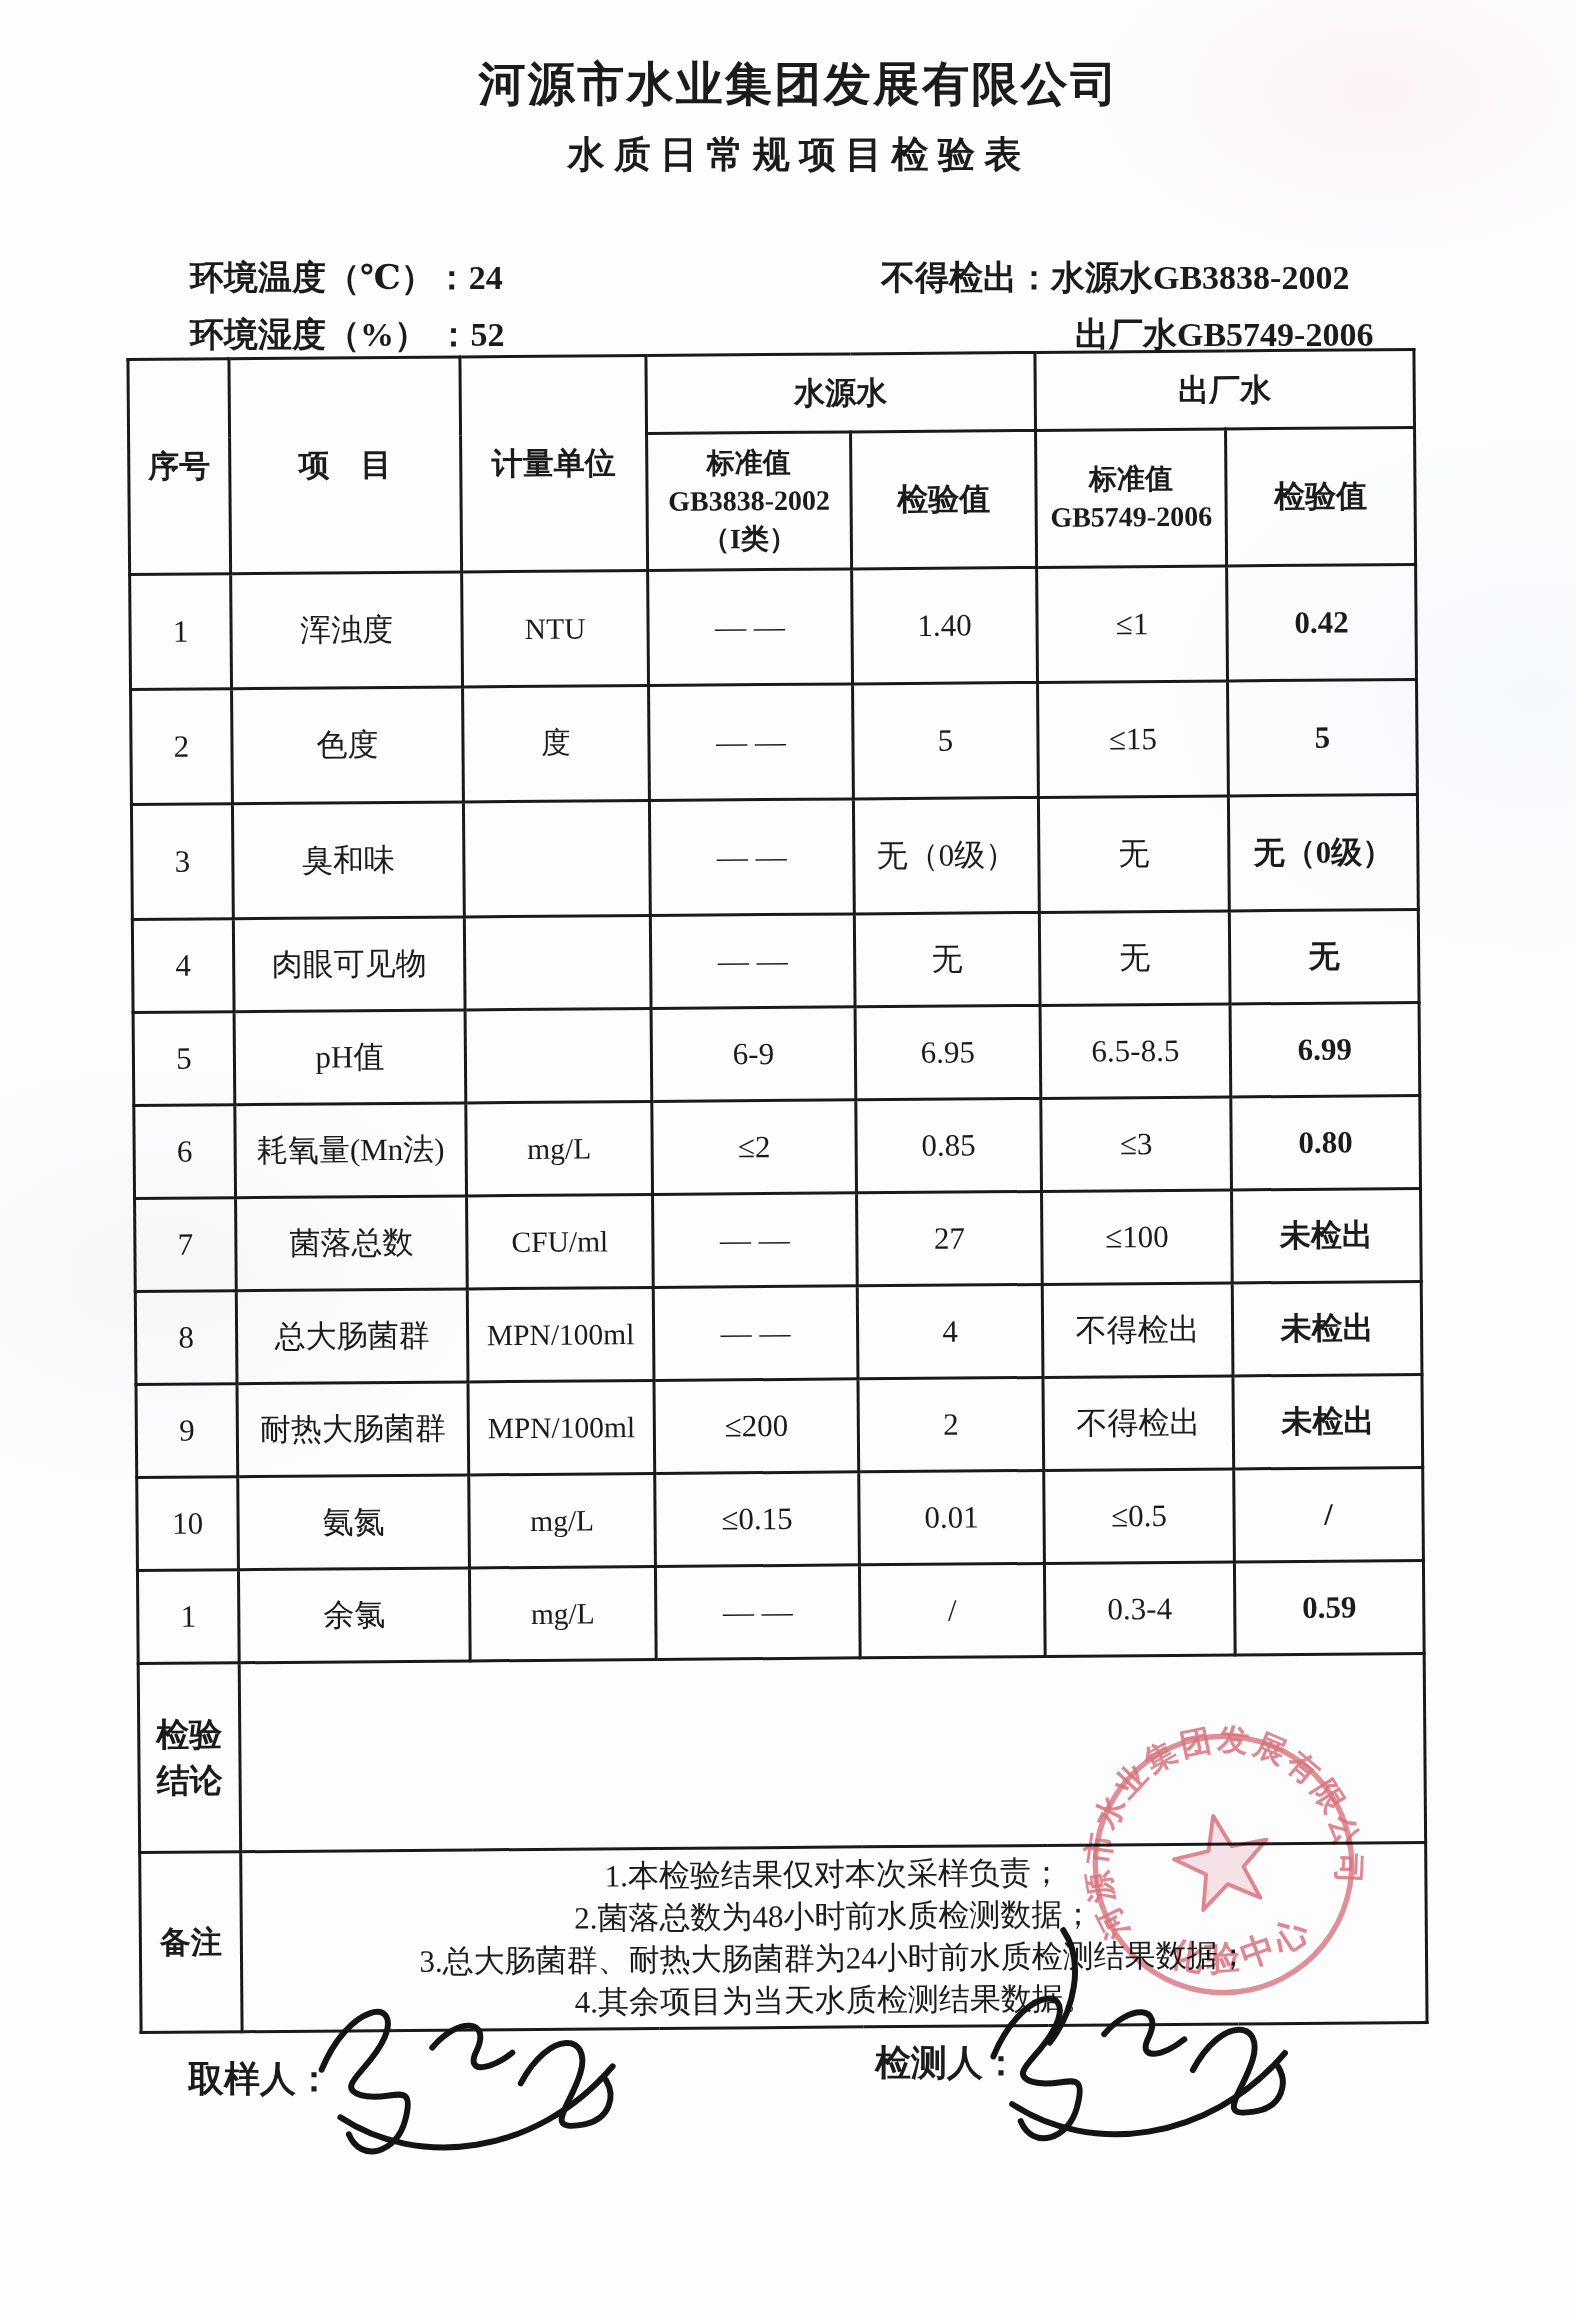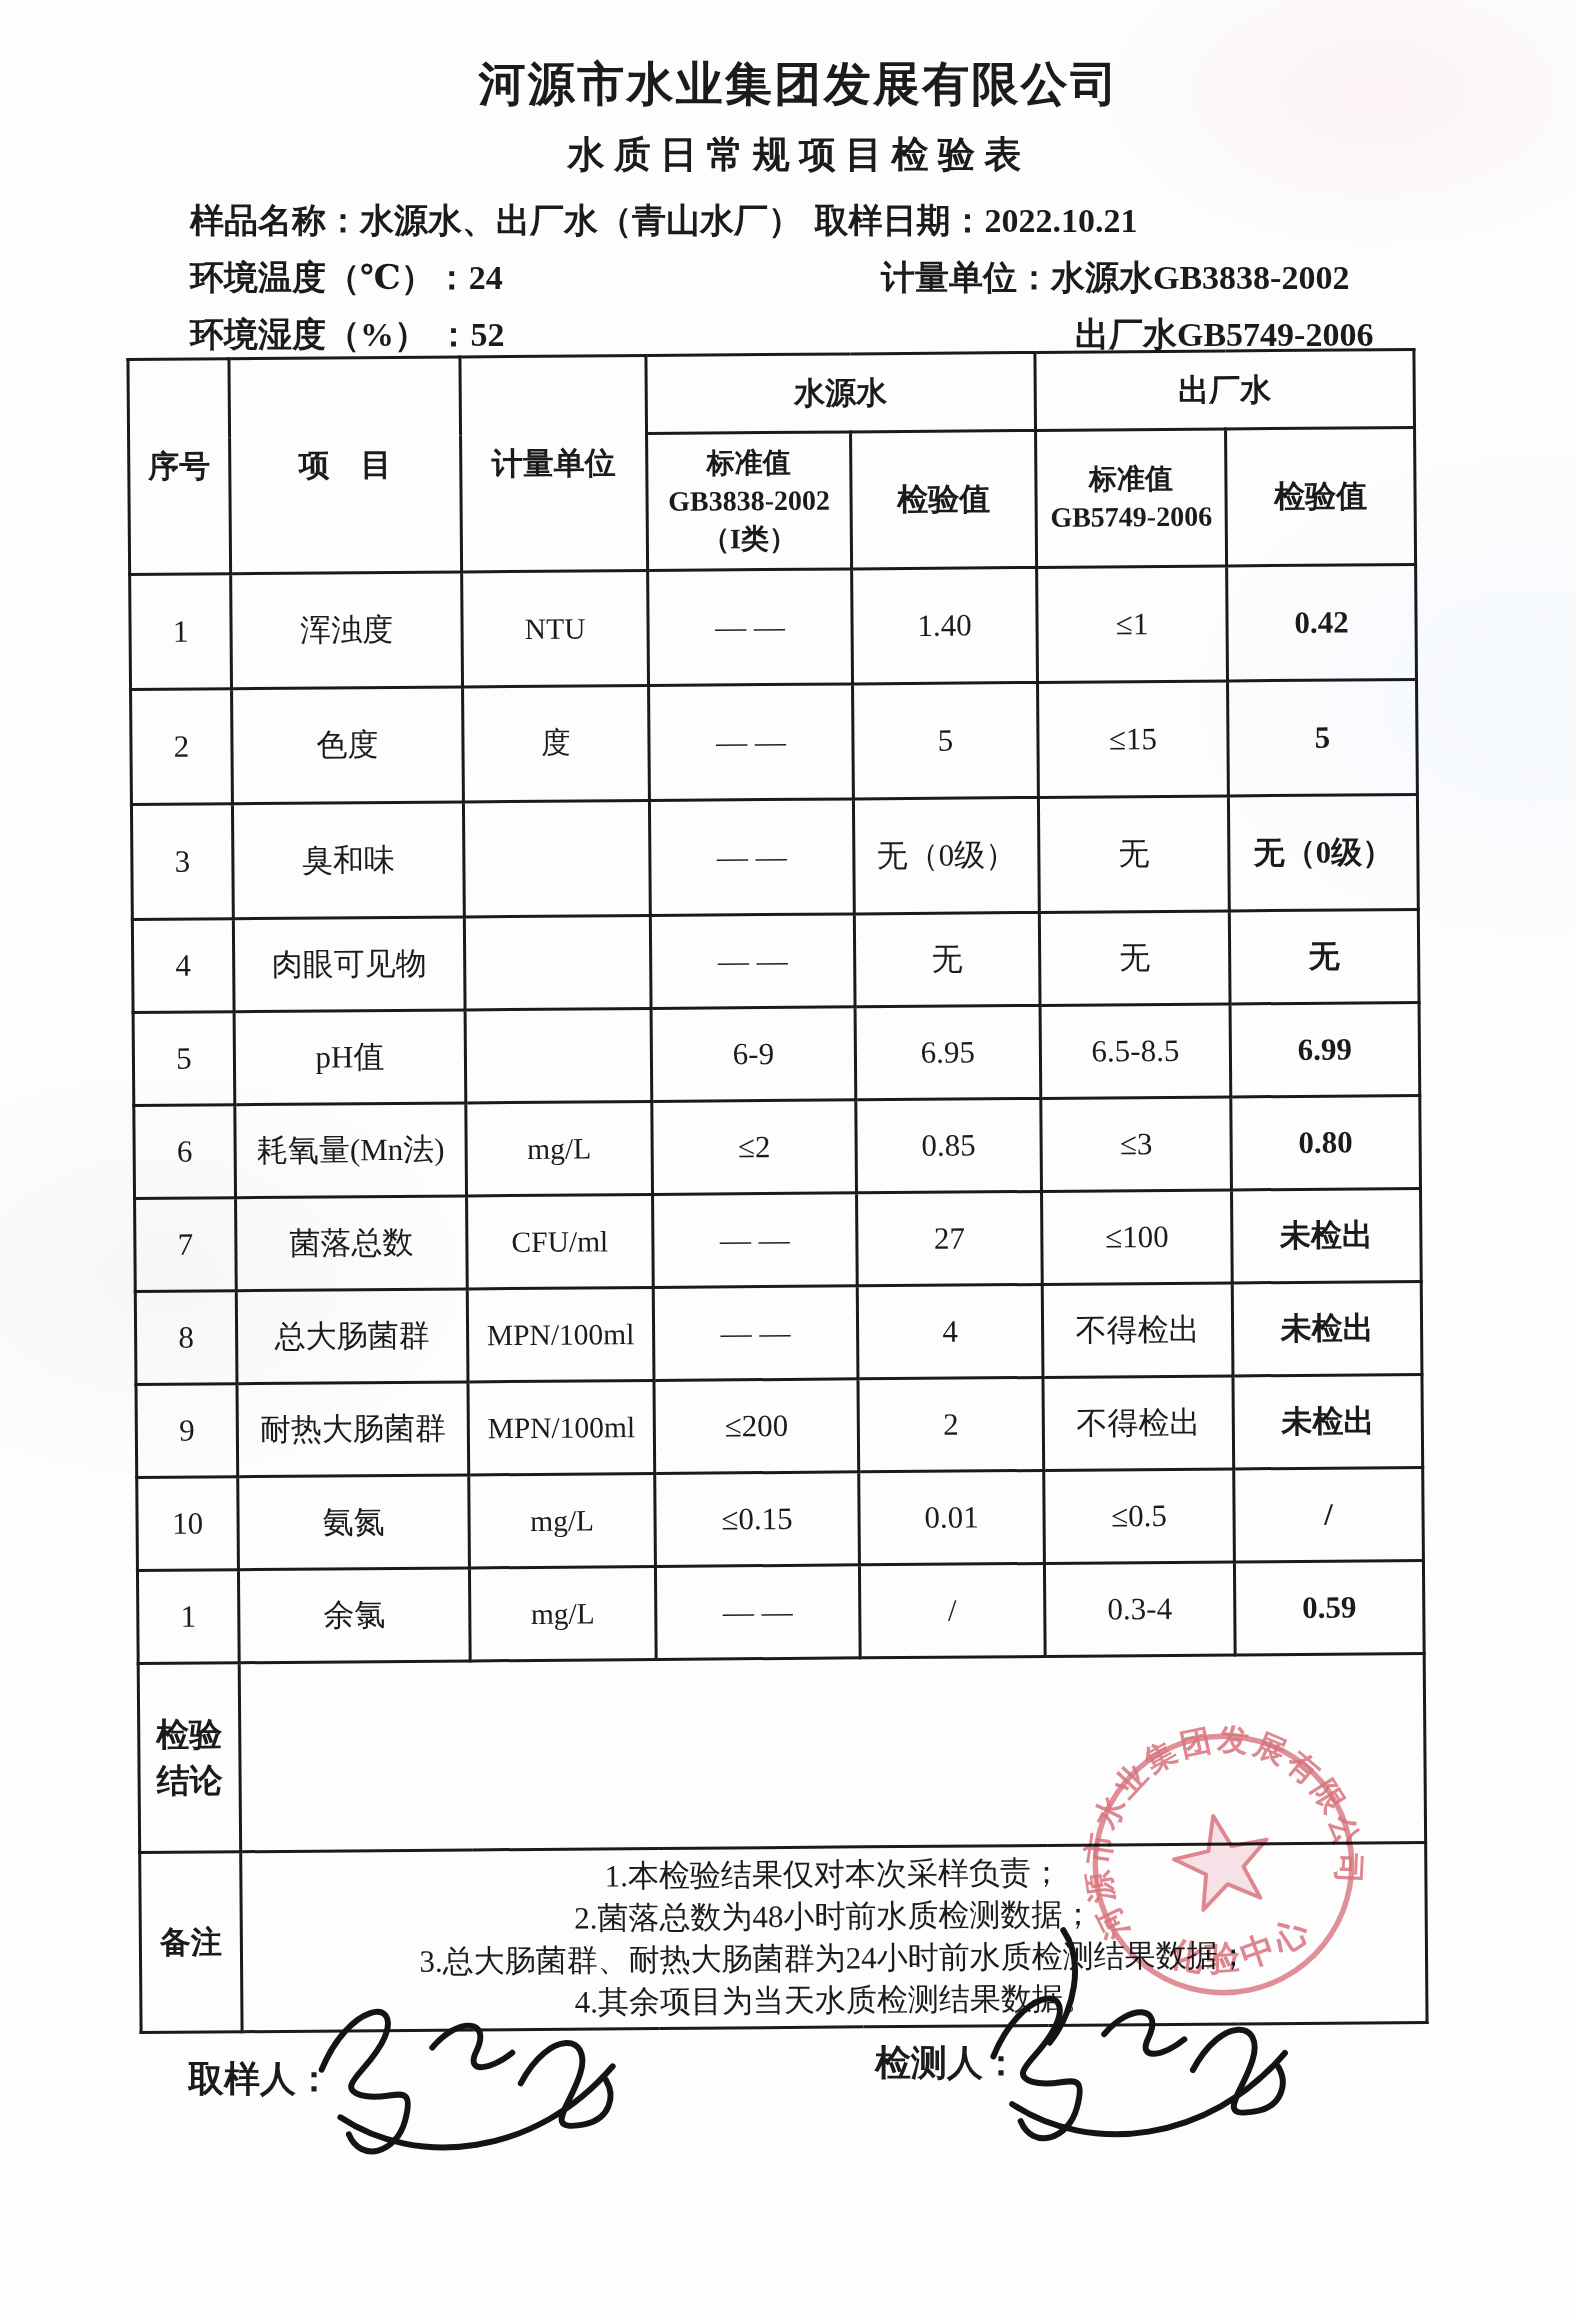--- a/index.html
+++ b/index.html
@@ -69,27 +69,24 @@
          mix-blend-mode:multiply;opacity:.88;}
 </style>
 </head>
 <body>
 
 <div class="page">
 
   <div class="company-title">河源市水业集团发展有限公司</div>
   <div class="doc-title">水质日常规项目检验表</div>
 
-  <div class="info-row ir1">
-    <span>样品名称：</span><span>水源水、出厂水（青山水厂）</span><span class="gapl">取样日期：</span><span>2022.10.21</span>
-  </div>
 
   <div class="info-row ir2">
     <span>环境温度（℃）：</span><span>24</span>
-    <span class="abs r-basis"><span>计量单位：</span><span>水源水GB3838-2002</span></span>
+    <span class="abs r-basis"><span>不得检出：</span><span>水源水GB3838-2002</span></span>
   </div>
 
   <div class="info-row ir3">
     <span>环境湿度（%） ：</span><span>52</span>
     <span class="abs r-basis2">出厂水GB5749-2006</span>
   </div>
 
   <table class="report">
     <colgroup>
       <col style="width:101px">

